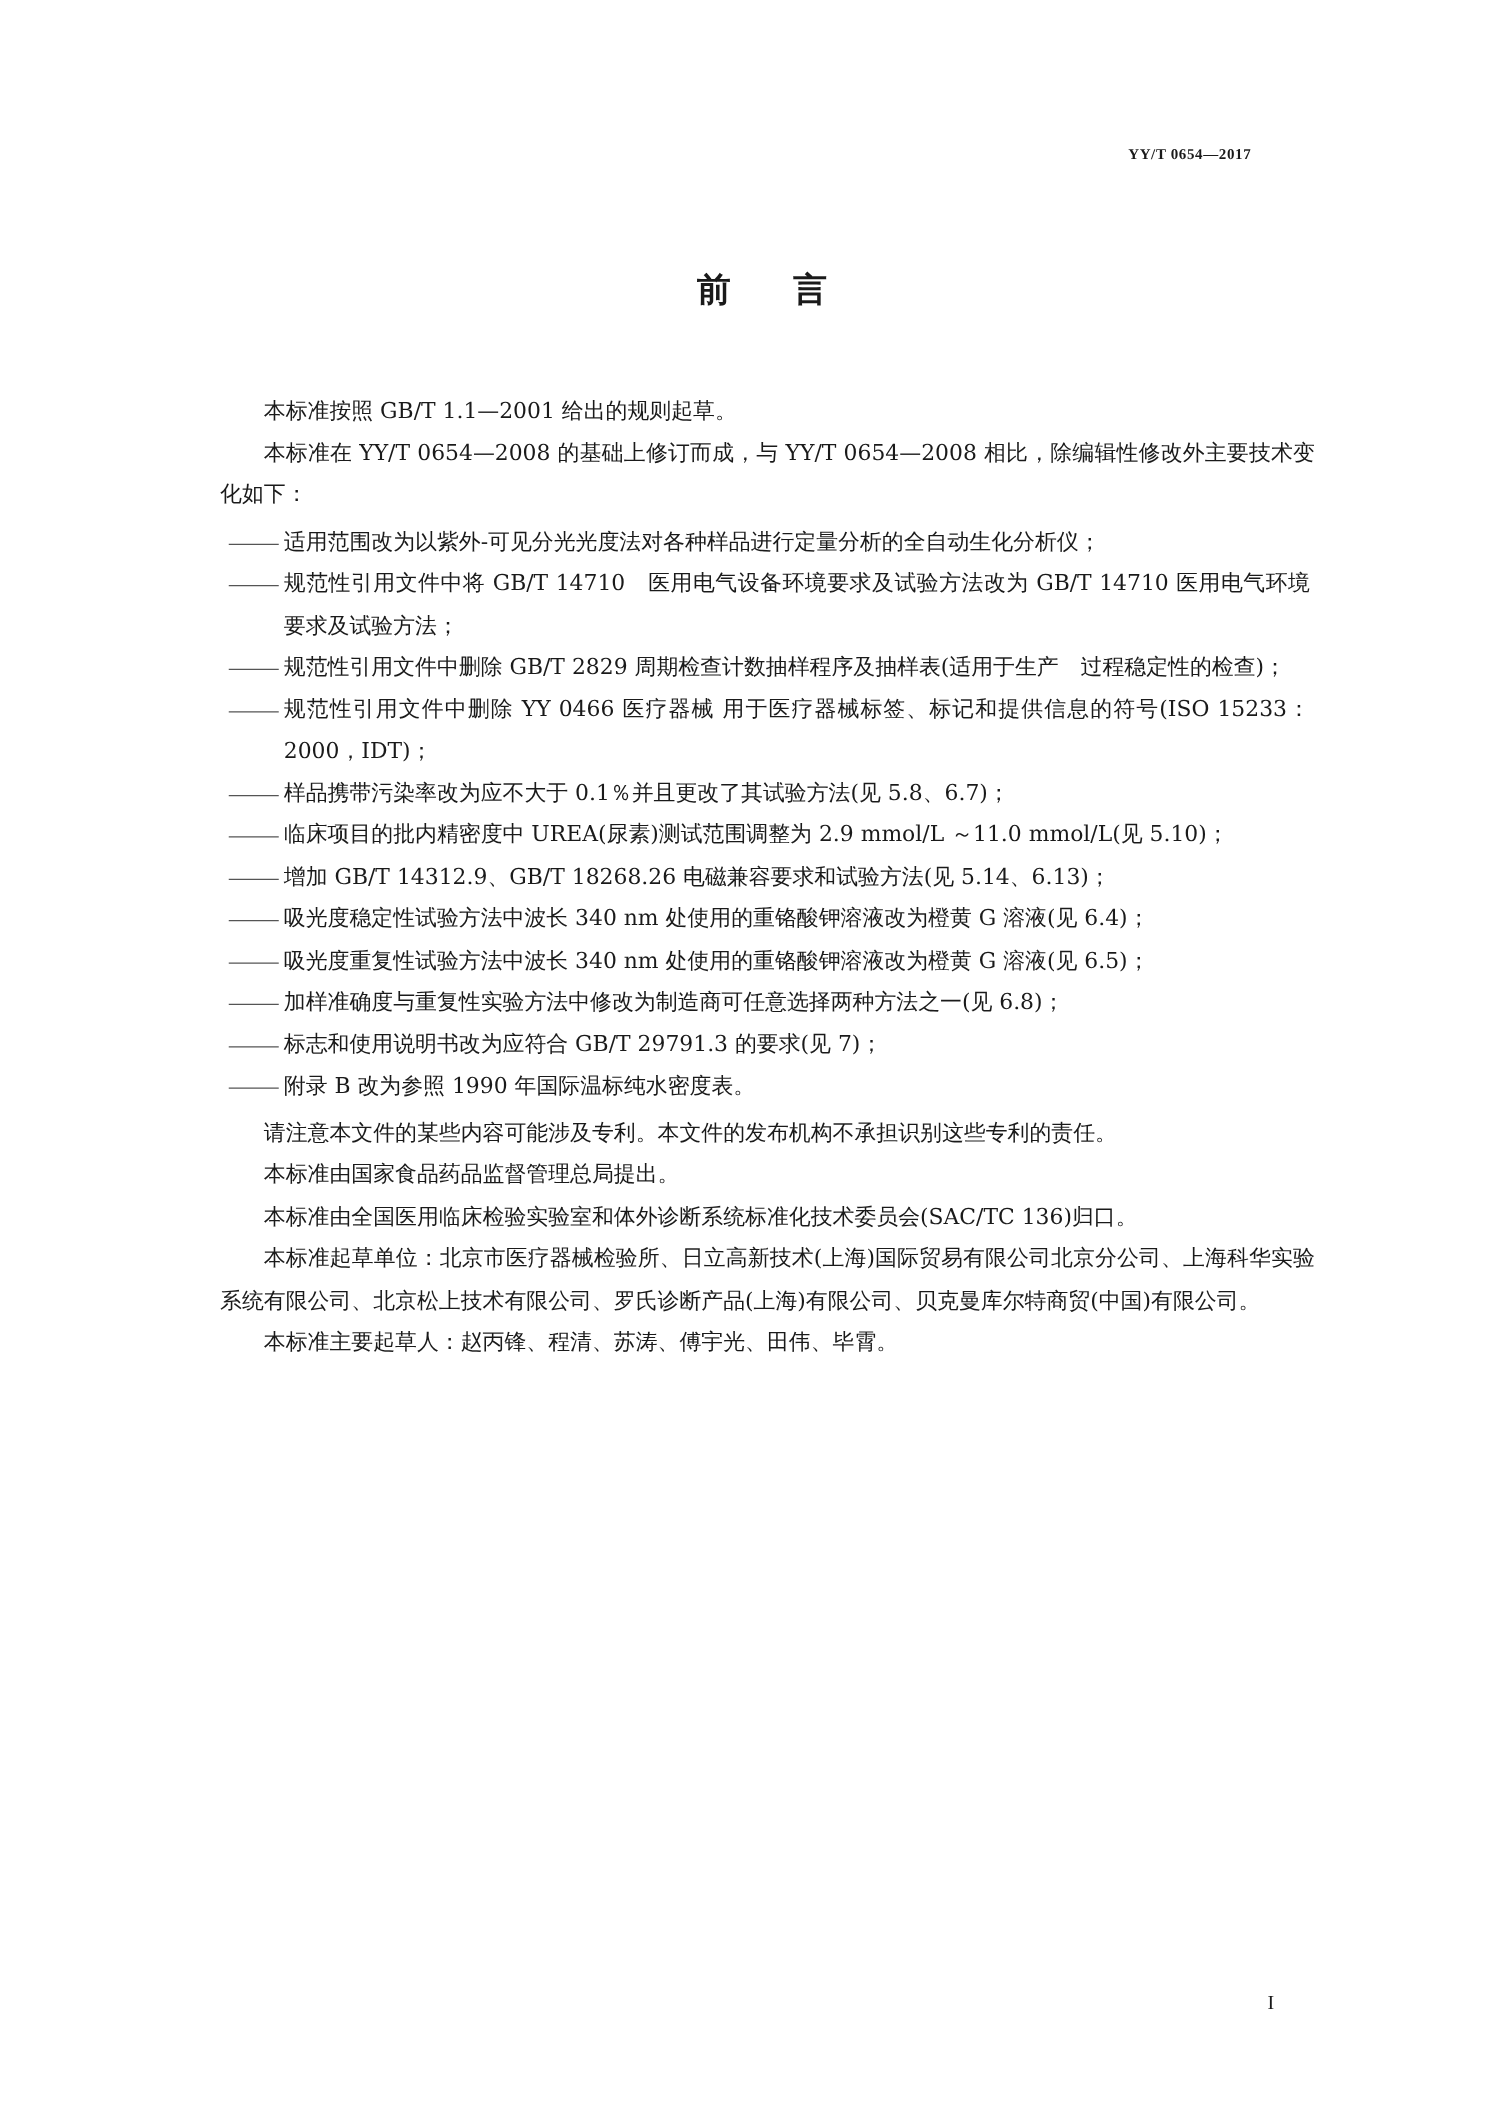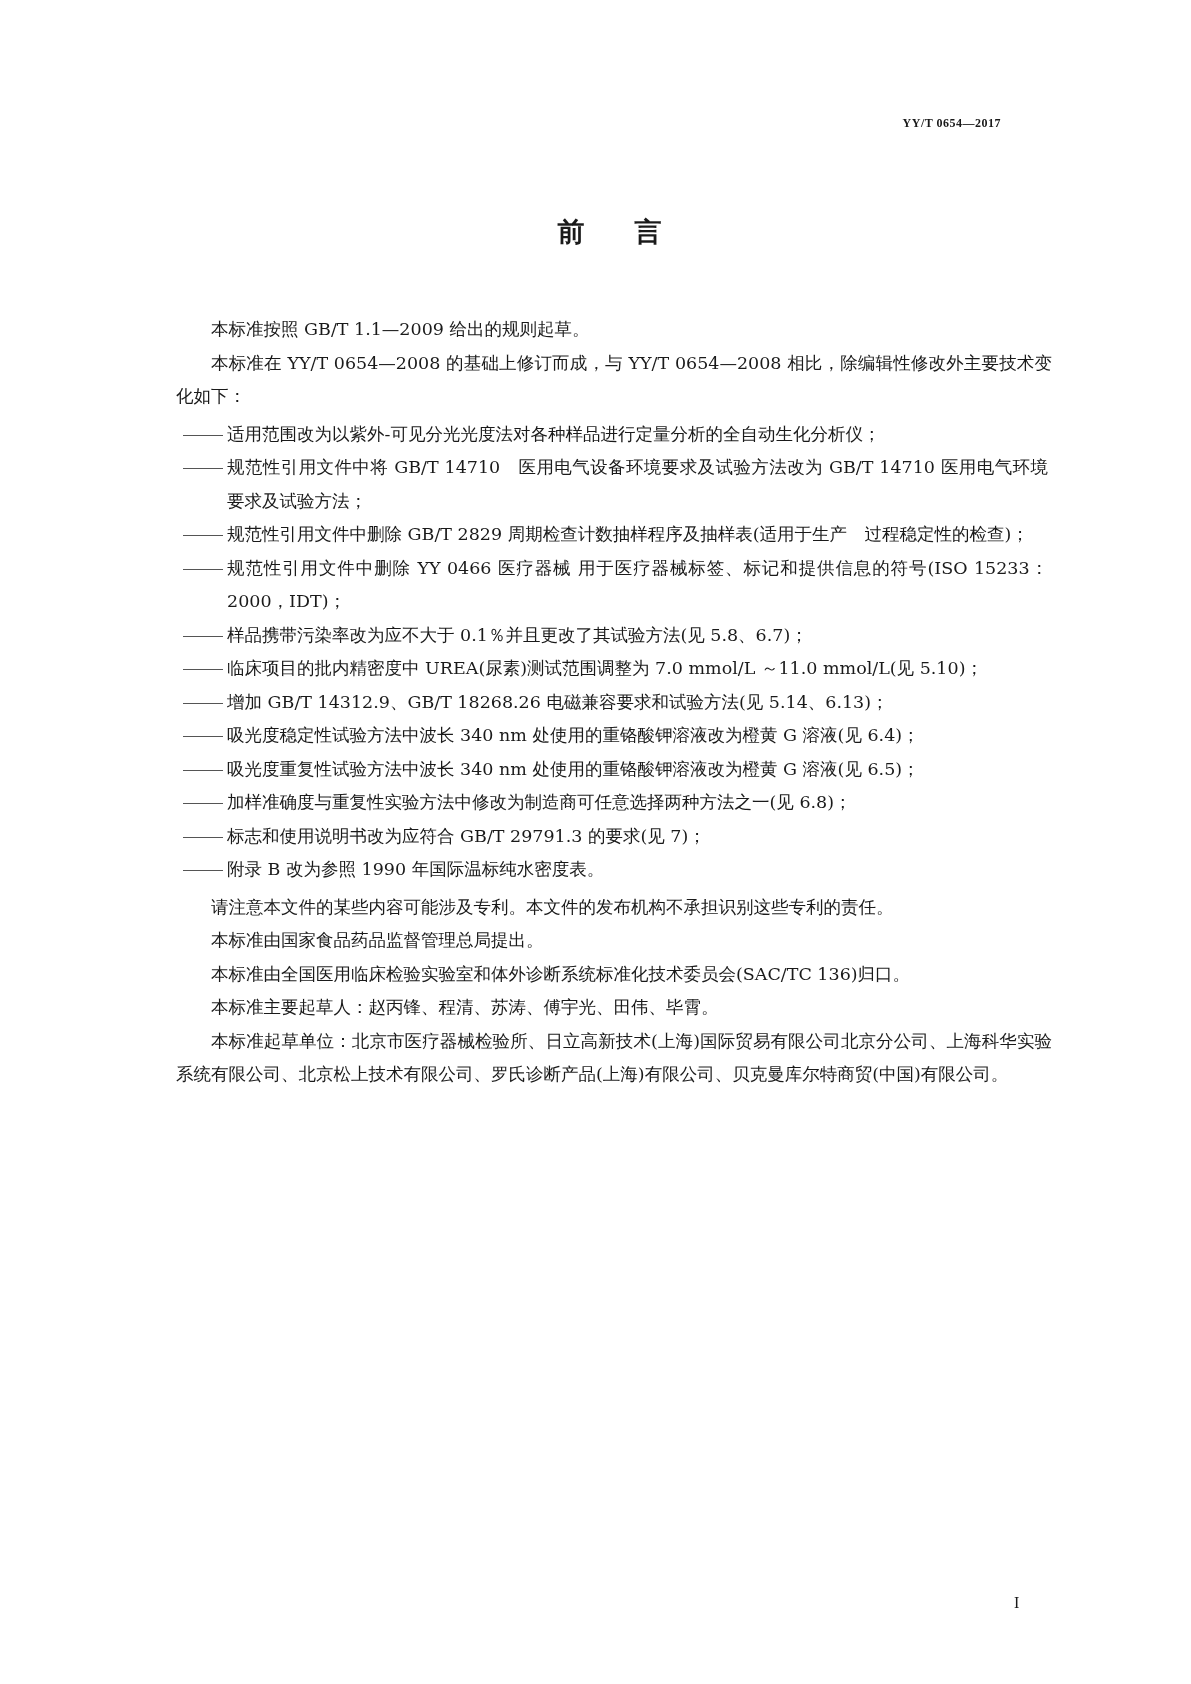--- a/index.html
+++ b/index.html
@@ -22,38 +22,38 @@
                    font-family: "Liberation Serif", serif; }
   </style>
 </head>
 <body>
 
 <div class="std-code">YY/T 0654—2017</div>
 
 <div class="page-title">前言</div>
 
 <div class="body-text">
-  <p class="para">本标准按照 GB/T 1.1—2009 给出的规则起草。</p>
+  <p class="para">本标准按照 GB/T 1.1—2001 给出的规则起草。</p>
   <p class="para">本标准在 YY/T 0654—2008 的基础上修订而成，与 YY/T 0654—2008 相比，除编辑性修改外主要技术变化如下：</p>
 
   <ul class="list">
     <li class="list-item"><span class="dash"></span><span>适用范围改为以紫外-可见分光光度法对各种样品进行定量分析的全自动生化分析仪；</span></li>
     <li class="list-item"><span class="dash"></span><span>规范性引用文件中将 GB/T 14710　医用电气设备环境要求及试验方法改为 GB/T 14710 医用电气环境要求及试验方法；</span></li>
     <li class="list-item"><span class="dash"></span><span>规范性引用文件中删除 GB/T 2829 周期检查计数抽样程序及抽样表(适用于生产　过程稳定性的检查)；</span></li>
     <li class="list-item"><span class="dash"></span><span>规范性引用文件中删除 YY 0466 医疗器械 用于医疗器械标签、标记和提供信息的符号(ISO 15233：2000，IDT)；</span></li>
     <li class="list-item"><span class="dash"></span><span>样品携带污染率改为应不大于 0.1％并且更改了其试验方法(见 5.8、6.7)；</span></li>
-    <li class="list-item"><span class="dash"></span><span>临床项目的批内精密度中 UREA(尿素)测试范围调整为 7.0 mmol/L ～11.0 mmol/L(见 5.10)；</span></li>
+    <li class="list-item"><span class="dash"></span><span>临床项目的批内精密度中 UREA(尿素)测试范围调整为 2.9 mmol/L ～11.0 mmol/L(见 5.10)；</span></li>
     <li class="list-item"><span class="dash"></span><span>增加 GB/T 14312.9、GB/T 18268.26 电磁兼容要求和试验方法(见 5.14、6.13)；</span></li>
     <li class="list-item"><span class="dash"></span><span>吸光度稳定性试验方法中波长 340 nm 处使用的重铬酸钾溶液改为橙黄 G 溶液(见 6.4)；</span></li>
     <li class="list-item"><span class="dash"></span><span>吸光度重复性试验方法中波长 340 nm 处使用的重铬酸钾溶液改为橙黄 G 溶液(见 6.5)；</span></li>
     <li class="list-item"><span class="dash"></span><span>加样准确度与重复性实验方法中修改为制造商可任意选择两种方法之一(见 6.8)；</span></li>
     <li class="list-item"><span class="dash"></span><span>标志和使用说明书改为应符合 GB/T 29791.3 的要求(见 7)；</span></li>
     <li class="list-item"><span class="dash"></span><span>附录 B 改为参照 1990 年国际温标纯水密度表。</span></li>
   </ul>
 
   <p class="para">请注意本文件的某些内容可能涉及专利。本文件的发布机构不承担识别这些专利的责任。</p>
   <p class="para">本标准由国家食品药品监督管理总局提出。</p>
   <p class="para">本标准由全国医用临床检验实验室和体外诊断系统标准化技术委员会(SAC/TC 136)归口。</p>
+  <p class="para">本标准起草单位：北京市医疗器械检验所、日立高新技术(上海)国际贸易有限公司北京分公司、上海科华实验系统有限公司、北京松上技术有限公司、罗氏诊断产品(上海)有限公司、贝克曼库尔特商贸(中国)有限公司。</p>
   <p class="para">本标准主要起草人：赵丙锋、程清、苏涛、傅宇光、田伟、毕霄。</p>
-  <p class="para">本标准起草单位：北京市医疗器械检验所、日立高新技术(上海)国际贸易有限公司北京分公司、上海科华实验系统有限公司、北京松上技术有限公司、罗氏诊断产品(上海)有限公司、贝克曼库尔特商贸(中国)有限公司。</p>
 </div>
 
 <div class="page-number">I</div>
 
 </body></html>

